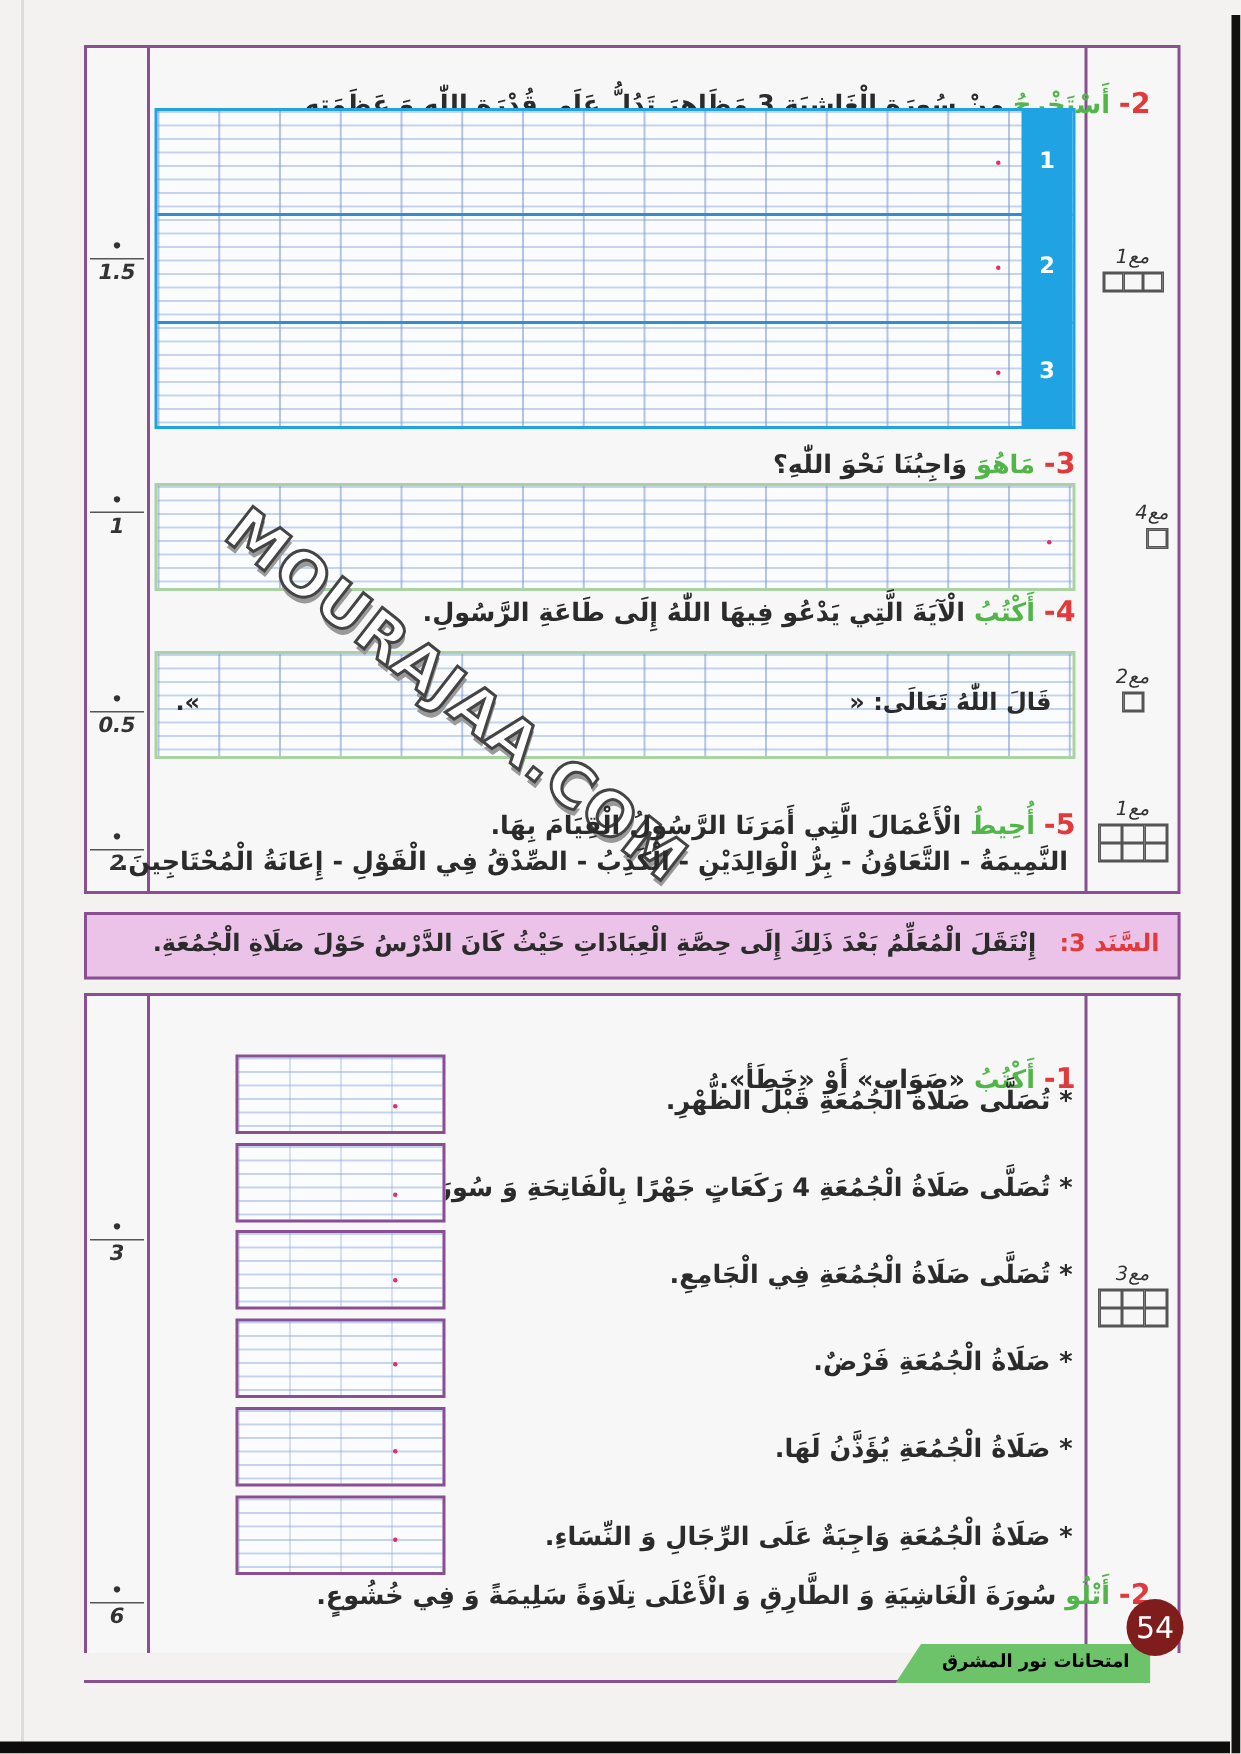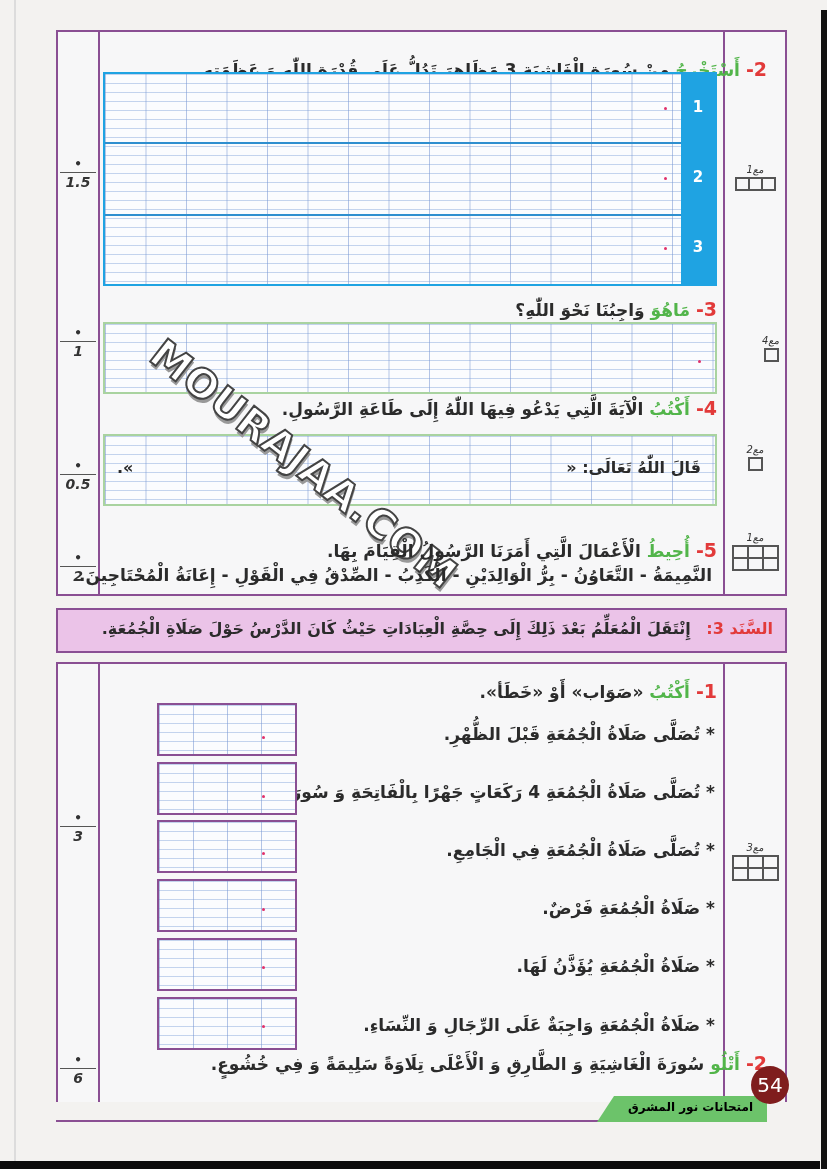--- a/index.html
+++ b/index.html
@@ -11,21 +11,21 @@
   .frame{position:absolute;border:2px solid #8a4f93;box-sizing:border-box;background:#f7f7f8;}
   .frame .col-left{position:absolute;top:0;bottom:0;left:0;width:40px;border-right:2px solid #8a4f93;}
   .frame .col-right{position:absolute;top:0;bottom:0;right:0;width:60px;border-left:2px solid #8a4f93;}
 
   .score{position:absolute;left:4px;width:32px;text-align:center;font-family:"DejaVu Sans",sans-serif;font-style:italic;font-weight:bold;font-size:14px;color:#333;}
   .score .dot{display:block;height:12px;line-height:8px;font-size:12px;font-style:normal;}
   .score .bar{display:block;border-top:1.5px solid #555;margin:0 -2px;}
   .score .den{display:block;padding-top:1px;}
 
   .crit{position:absolute;width:48px;text-align:center;right:6px;}
-  .crit .lab{font-size:10px;font-style:italic;color:#333;direction:rtl;}
+  .crit .lab{font-size:13px;font-style:italic;color:#333;direction:rtl;}
   .crit .boxes{display:inline-grid;border:1px solid #555;margin-top:1px;}
   .crit .boxes span{width:13px;height:12px;border:0.5px solid #555;box-sizing:border-box;}
 
   .q{position:absolute;direction:rtl;text-align:right;font-family:"DejaVu Sans",sans-serif;font-weight:bold;font-size:17px;color:#2b2b2b;white-space:nowrap;}
   .q .num{color:#e23a3a;font-weight:bold;font-size:19px;}
   .q .verb{color:#52b54a;}
 
   .grid-box{position:absolute;box-sizing:border-box;
     background-color:#fbfcfe;
     background-image:
@@ -170,21 +170,21 @@
   <div class="crit" style="top:178px;"><div class="lab">مع3</div><div class="boxes" style="grid-template-columns:repeat(3,15px);">
         <span style="width:15px;"></span>
         <span style="width:15px;"></span>
         <span style="width:15px;"></span>
         <span style="width:15px;"></span>
         <span style="width:15px;"></span>
         <span style="width:15px;"></span>
       </div></div>
 </div>
 
-<div class="q" style="right:110px;top:680px;margin-left:42px;">
+<div class="q" style="right:110px;top:708px;margin-left:42px;">
   <span class="num">1-</span>
   <span class="verb">أَكْتُبُ</span>
   <span>«صَوَاب» أَوْ «خَطَأ».</span>
 </div>
 
 <div class="q" style="right:112px;top:724px;">* تُصَلَّى صَلَاةُ الْجُمُعَةِ قَبْلَ الظُّهْرِ.</div>
 <div class="grid-box grid-purple" style="left:157px;top:703px;width:140px;height:53px;">
     <div class="pink-dot" style="right:30px;top:31px;"></div>
   </div>
 

